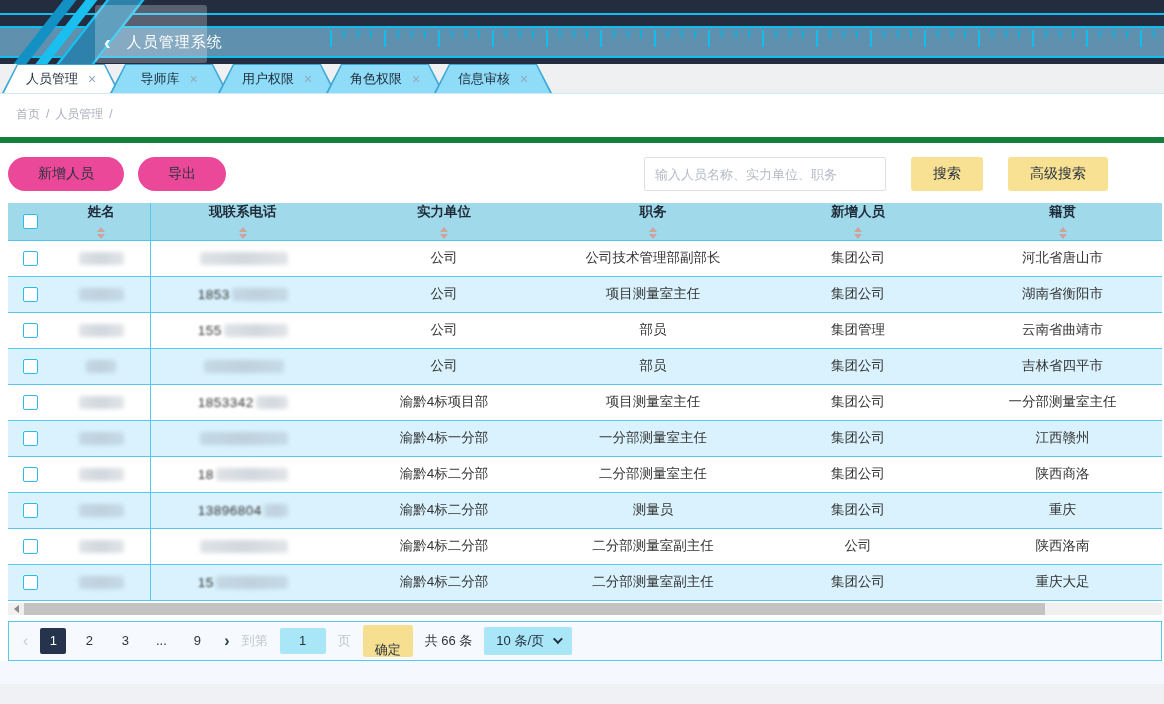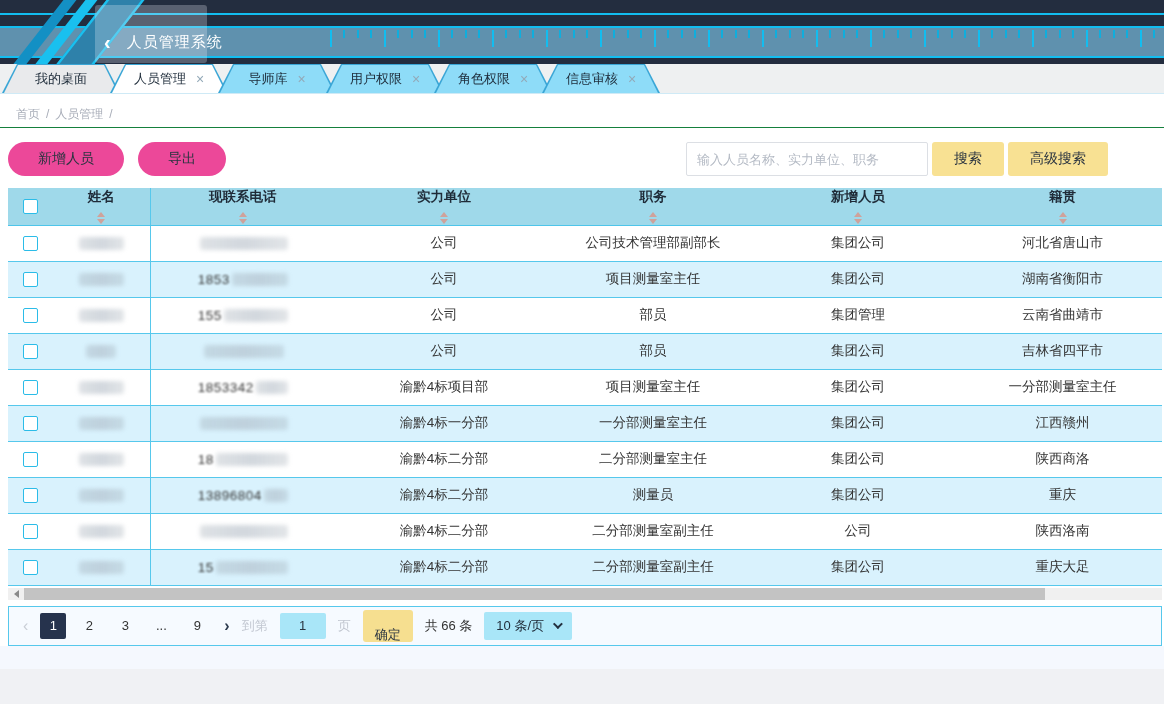--- a/index.html
+++ b/index.html
@@ -38,31 +38,31 @@
   .tab:first-child { margin-left:0; }
   .tab-inner { position:absolute; inset:1px 2px 0 2px;
     clip-path:polygon(14px 0,calc(100% - 14px) 0,100% 100%,0 100%);
     background:#8edcf8; display:flex; align-items:center; justify-content:center; gap:10px;
     font-size:13px; color:#1c2a38; }
   .t-plain  .tab-inner { background:#e9eaec; }
   .t-active .tab-inner { background:#ffffff; }
   .tab-close { color:#93a9b8; font-size:14px; line-height:1; }
 
   
-  .bc { background:#fff; padding:12px 16px 4px; font-size:12px; color:#a9aeb9;
-    border-bottom:1px solid #15803d; }
+  .bc { background:#fff; padding:12px 16px 14px; font-size:12px; color:#a9aeb9;
+    border-bottom:6px solid #15803d; }
   .bc span { margin-right:6px; }
 
   
   .main { background:#fff; padding:0 2px 0 8px; }
   .toolbar { display:flex; align-items:center; padding:14px 0 12px; }
   .btn-blue { background:#ec4899; border:none; border-radius:17px; height:34px;
     padding:0 30px; font-size:14px; color:#2a3440; margin-right:14px; cursor:pointer;
     font-family:inherit; }
-  .search-wrap { margin-left:auto; margin-right:54px; display:flex; align-items:center; gap:4px; }
+  .search-wrap { margin-left:auto; margin-right:54px; display:flex; align-items:center; gap:25px; }
   .search-input { width:242px; height:34px; border:1px solid #dcdfe4; border-radius:2px;
     padding:0 10px; font-size:13px; color:#333; font-family:inherit; }
   .search-input::placeholder { color:#b4bac4; }
   .btn-yellow { background:#f8e193; border:none; border-radius:3px; height:34px;
     padding:0 22px; font-size:14px; color:#2a3440; cursor:pointer; font-family:inherit; }
 
   
   table.tbl { width:100%; border-collapse:collapse; table-layout:fixed; }
   .tbl thead th { background:#9fd9ea; height:37px; font-size:13.5px; color:#1f2b38;
     font-weight:bold; border-bottom:1px solid #4ec5ea; }
@@ -129,26 +129,20 @@
       <i class="st3"></i>
   </div>
   <div class="hdr-overlay"></div>
   <div class="hdr-titlegrp">
     <span class="hdr-back">‹</span>
     <span class="hdr-title">人员管理系统</span>
   </div>
 </div>
 
 <div class="tabstrip" id="tabstrip">
-    <div class="tab t-plain">
-    <div class="tab-inner">
-      <span class="tab-label">我的桌面</span>
-
-    </div>
-  </div>
     <div class="tab t-active">
     <div class="tab-inner">
       <span class="tab-label">人员管理</span>
       <span class="tab-close">×</span>
     </div>
   </div>
     <div class="tab t-default">
     <div class="tab-inner">
       <span class="tab-label">导师库</span>
       <span class="tab-close">×</span>

